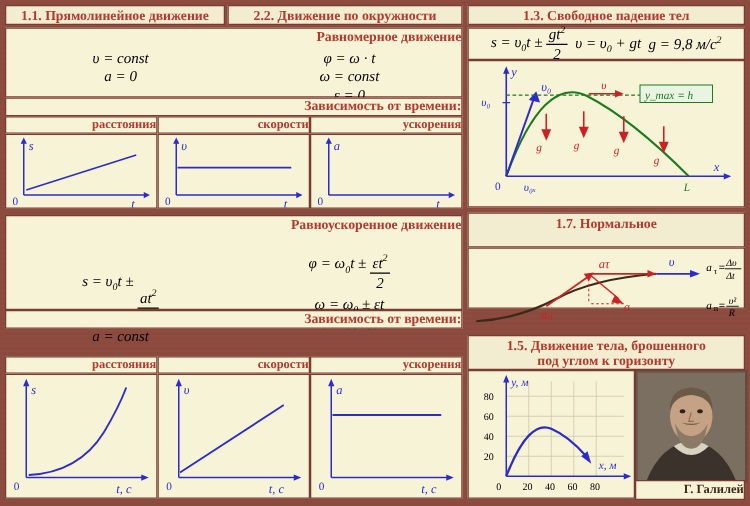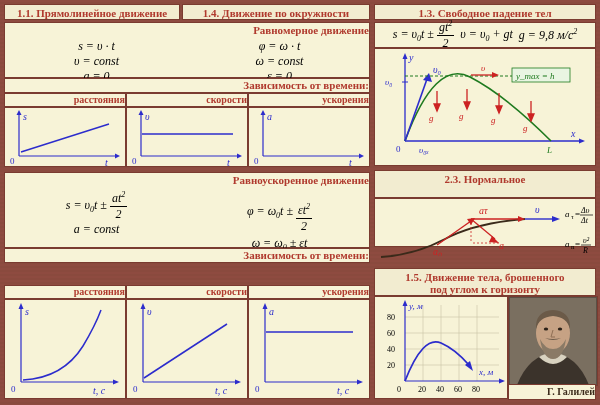--- a/index.html
+++ b/index.html
@@ -50,31 +50,30 @@
 </head>
 <body>
 
 <div class="page">
 
   <div class="hdr" style="left:4px;top:4px;width:176px;height:16px;">
     <span>1.1. Прямолинейное движение</span>
   </div>
 
   <div class="hdr" style="left:182px;top:4px;width:188px;height:16px;">
-    <span>1.4. Движение по окружности</span>
+    <span>2.2. Движение по окружности</span>
   </div>
 
   <div class="hdr" style="left:374px;top:4px;width:222px;height:16px;">
     <span>1.3. Свободное падение тел</span>
   </div>
 
   <div class="panel" style="left:4px;top:22px;width:366px;height:56px;">
     <div class="sub" style="margin-top:1px;font-size:11px;">Равномерное движение</div>
     <div style="position:absolute;left:0;top:16px;width:183px;">
-      <div class="formula" style="font-size:12px;">s = υ · t</div>
       <div class="formula" style="font-size:12px;">υ = const</div>
       <div class="formula" style="font-size:12px;">a = 0</div>
     </div>
     <div style="position:absolute;left:183px;top:16px;width:183px;">
       <div class="formula" style="font-size:12px;">φ = ω · t</div>
       <div class="formula" style="font-size:12px;">ω = const</div>
       <div class="formula" style="font-size:12px;">ε = 0</div>
     </div>
   </div>
 
@@ -126,21 +125,21 @@
       <text x="100" y="58" fill="#2c2ccc" font-size="10" font-style="italic" font-family="Liberation Serif, serif">t</text>
       <text x="5" y="56" fill="#2c2ccc" font-size="9" font-family="Liberation Serif, serif">0</text>
     </svg>
   </div>
 
   <div class="panel" style="left:4px;top:172px;width:366px;height:76px;">
     <div class="sub" style="margin-top:1px;font-size:11px;">Равноускоренное движение</div>
     <div style="position:absolute;left:0;top:17px;width:183px;">
       <div class="formula" style="font-size:12px;">
         <span>s = υ</span><sub style="font-size:8px;">0</sub><span>t ± </span><span style="display:inline-block;vertical-align:middle;text-align:center;">
-          <span style="display:block;border-bottom:1px solid #000;padding:0 2px;">at<sup style="font-size:8px;">2</sup></span>
+          <span style="display:block;border-bottom:1px solid #000;padding:0 2px;margin-top:40px;">at<sup style="font-size:8px;">2</sup></span>
           <span style="display:block;">2</span>
         </span>
       </div>
       <div class="formula" style="font-size:12px;">a = const</div>
     </div>
     <div style="position:absolute;left:183px;top:17px;width:183px;">
       <div class="formula" style="font-size:12px;">
         <span>φ = ω</span><sub style="font-size:8px;">0</sub><span>t ± </span><span style="display:inline-block;vertical-align:middle;text-align:center;margin-top:12px;">
           <span style="display:block;border-bottom:1px solid #000;padding:0 2px;">εt<sup style="font-size:8px;">2</sup></span>
           <span style="display:block;">2</span>
@@ -258,21 +257,21 @@
       <polygon points="124,26 117,23 117,29" fill="#cc2222"></polygon>
       <text x="106" y="22" fill="#cc2222" font-size="9" font-style="italic" font-family="Liberation Serif, serif">υ</text>
 
       <line x1="30" y1="92" x2="30" y2="92" stroke="#2c2ccc"></line>
       <text x="44" y="104" fill="#2c2ccc" font-size="9" font-style="italic" font-family="Liberation Serif, serif">υ₀ₓ</text>
       <text x="172" y="104" fill="#1f7a1f" font-size="9" font-style="italic" font-family="Liberation Serif, serif">L</text>
     </svg>
   </div>
 
   <div class="hdr" style="left:374px;top:170px;width:222px;height:28px;">
-    <div>2.3. Нормальное</div>
+    <div>1.7. Нормальное</div>
   </div>
 
   <div class="graphbox" style="left:374px;top:198px;width:222px;height:49px;">
     <svg width="220" height="64" viewBox="0 0 220 64">
       <path d="M6,58 Q40,56 70,40 Q100,24 150,20" fill="none" stroke="#3a2a1a" stroke-width="1.8"></path>
 
       <line x1="96" y1="20" x2="146" y2="20" stroke="#cc2222" stroke-width="1.4"></line>
       <polygon points="150,20 143,17 143,23" fill="#cc2222"></polygon>
       <text x="104" y="15" fill="#cc2222" font-size="10" font-style="italic" font-family="Liberation Serif, serif">aτ</text>
 

